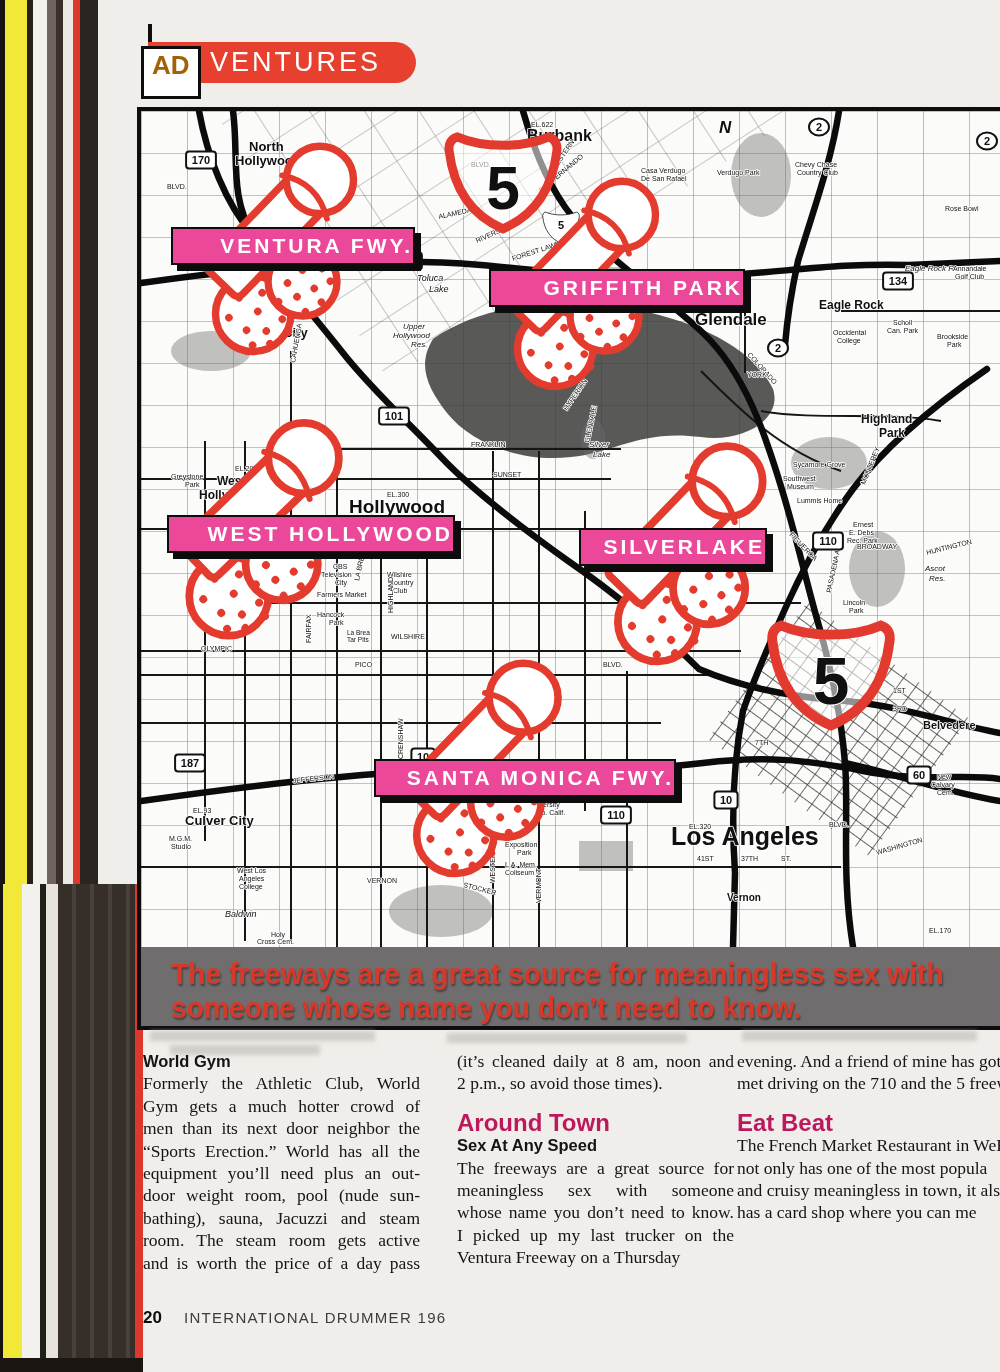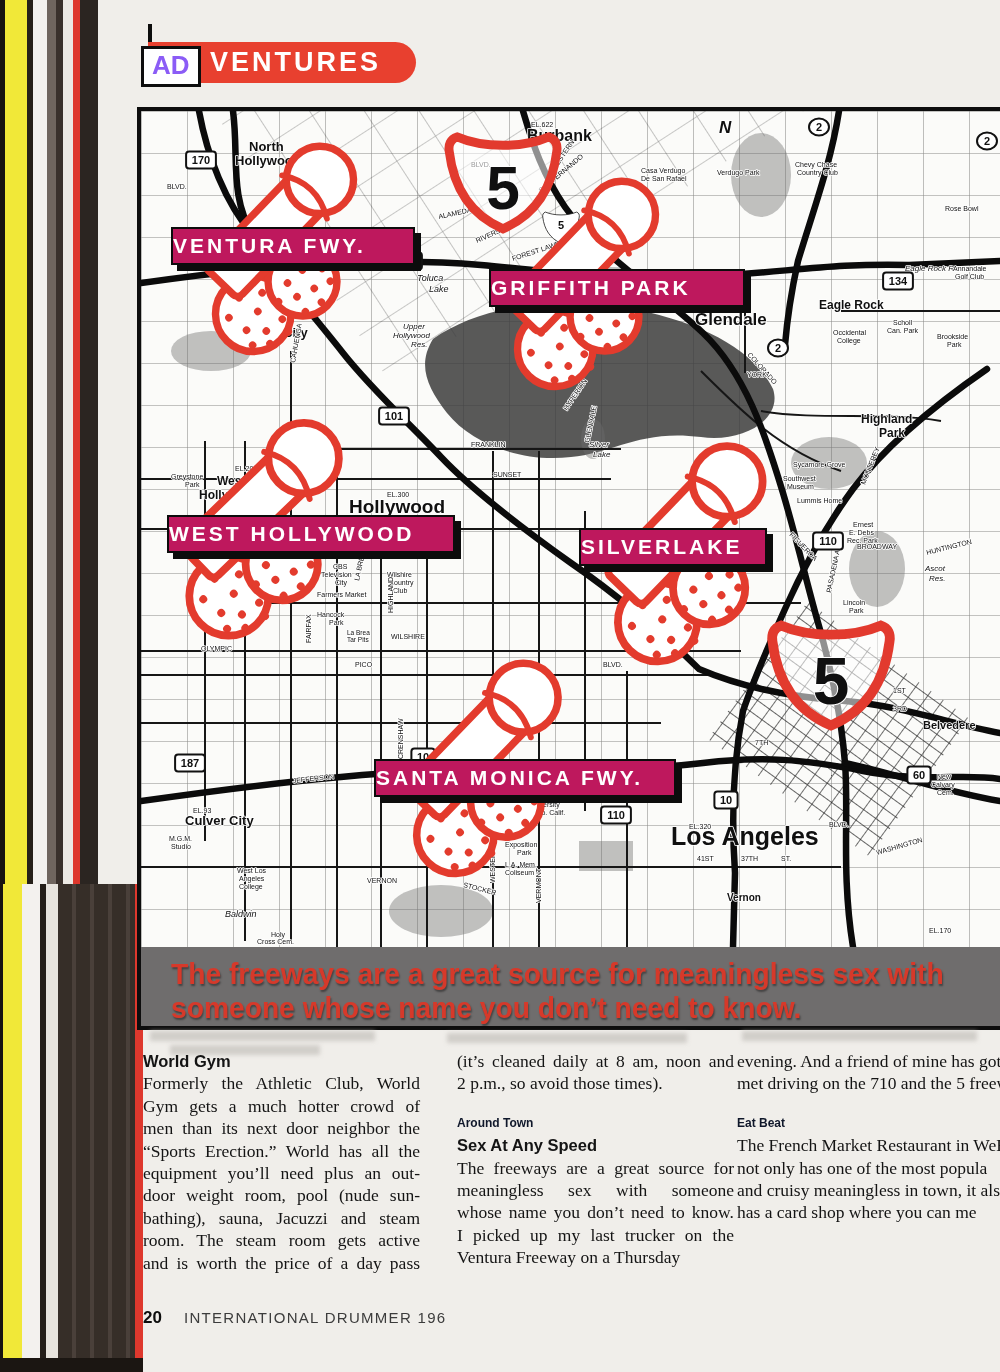--- a/index.html
+++ b/index.html
@@ -5,52 +5,52 @@
   html,body{margin:0;padding:0}
   body{width:1000px;height:1372px;position:relative;background:#f0eeea;
        font-family:"Liberation Sans",sans-serif;overflow:hidden}
   
   .strip{position:absolute}
   
   .hdr-tick{position:absolute;left:148px;top:24px;width:4px;height:24px;background:#0d0d0d}
   .hdr-banner{position:absolute;left:148px;top:42px;width:268px;height:41px;
               background:#e8402f;border-radius:0 22px 22px 0}
   .hdr-ventures{position:absolute;left:62px;top:0;line-height:41px;color:#fff;
-                font-weight:bold;font-size:27px;letter-spacing:3px}
+                font-weight:normal;font-size:27px;letter-spacing:3px}
   .hdr-ad{position:absolute;left:141px;top:46px;background:#fff;border:3px solid #0d0d0d;
-          padding:1px 8px 3px;font-weight:bold;font-size:26px;color:#8b5cf6}
+          padding:1px 8px 15px;font-weight:bold;font-size:26px;color:#a16207}
   
   .map{position:absolute;left:137px;top:107px;width:859px;height:915px;
        border:4px solid #0d0d0d;border-right:none;background:#fbfbf9}
   .map svg{display:block}
   svg text{font-family:"Liberation Sans",sans-serif;fill:#101010;
            paint-order:stroke;stroke:#fff;stroke-width:1.6px;stroke-linejoin:round}
   .fw{fill:none;stroke:#0b0b0b;stroke-width:6.5;stroke-linecap:round}
   .art{fill:none;stroke:#161616;stroke-width:2}
   .park{fill:#6e6e6e;opacity:.42}
   .park.d{fill:#3c3c3c;opacity:.85}
   .mk{fill:#fff;stroke:#e33b2d;stroke-width:9px}
   .mkline{fill:none;stroke:#e33b2d;stroke-width:7px;stroke-linecap:round}
   .rs{fill:#fff;stroke:#111;stroke-width:2px}
-  .banner{position:absolute;background:#be185d;border:2px solid #0c0c0c;
+  .banner{position:absolute;background:#ec4899;border:2px solid #0c0c0c;
           box-shadow:6px 6px 0 #0c0c0c;color:#fff;font-weight:bold;font-size:21px;
-          letter-spacing:3px;text-align:left;padding:5px 0;white-space:nowrap}
+          letter-spacing:3px;text-align:right;padding:5px 0;white-space:nowrap}
   .quote{height:79px;background:#6f6d6d;padding:10px 0 0 30px;box-sizing:border-box}
   .quote div{color:#d6392a;font-weight:bold;font-size:30px;line-height:34px;
              transform:scaleX(.94);transform-origin:left;
              text-shadow:1px 2px 2px rgba(0,0,0,.4)}
   
   .ghost{position:absolute;height:10px;background:#c9c6c1;filter:blur(2px);opacity:.8}
   .col{position:absolute;top:1050px;width:277px;font-family:"Liberation Serif",serif;
        font-size:17.5px;line-height:22.4px;color:#141414}
   .c1{left:143px}.c2{left:457px}.c3{left:737px;width:263px;overflow:hidden}
   .ln-j{text-align:justify;text-align-last:justify}
   .ln-n{white-space:nowrap}
   .ln-h{font-family:"Liberation Sans",sans-serif;font-weight:bold;font-size:16.5px}
-  .ln-r{font-family:"Liberation Sans",sans-serif;font-weight:bold;font-size:12px;color:#0f172a}
+  .ln-r{font-family:"Liberation Sans",sans-serif;font-weight:bold;font-size:24px;color:#be185d}
   .ln-g{height:17px}
   
   .foot{position:absolute;left:143px;top:1308px;font-size:15px;color:#3c3c3c;letter-spacing:1.3px}
   .foot b{font-size:17px;color:#0d0d0d;margin-right:22px;letter-spacing:0}
 </style>
 </head>
 <body>
 
 <div>
   <div class="strip" style="left:0;top:0;width:5px;height:884px;background:#171310"></div>

